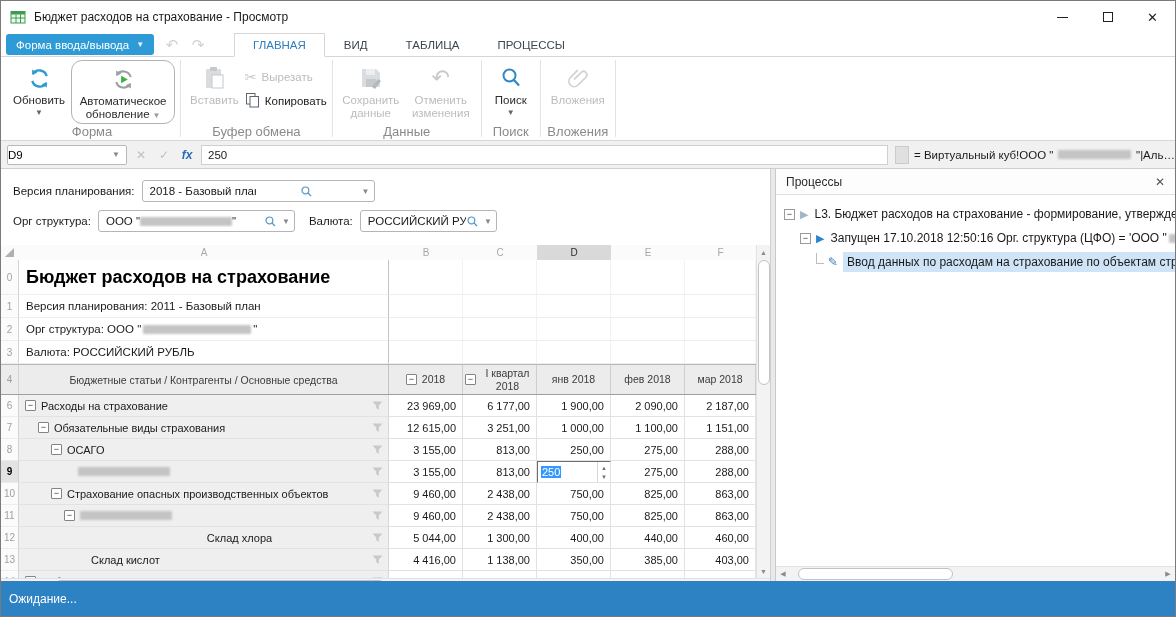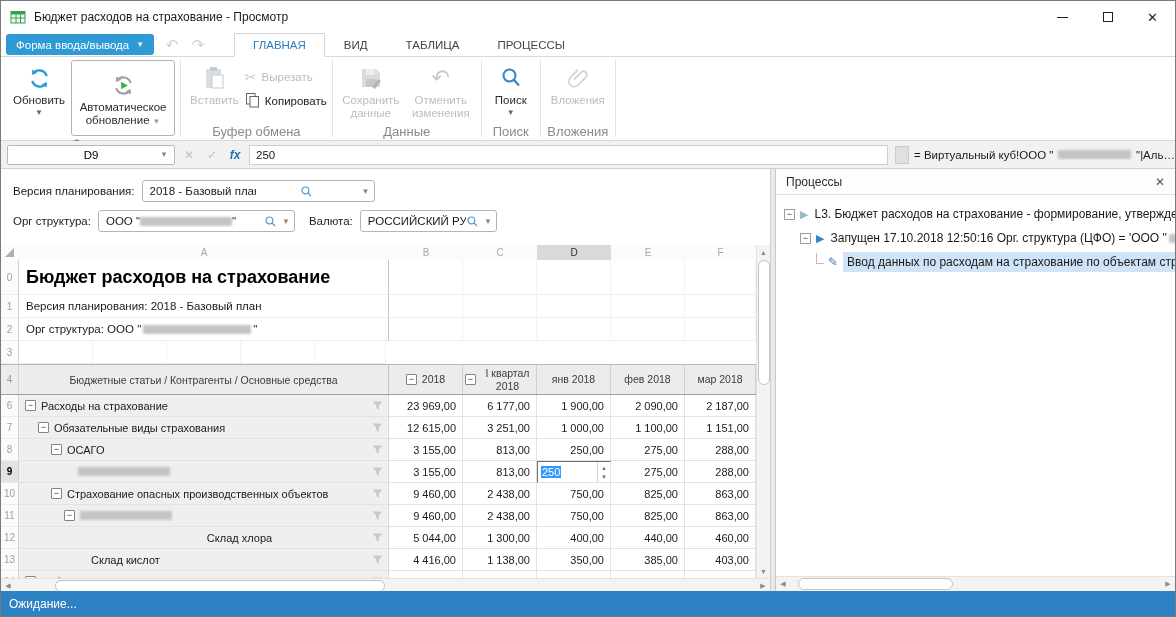--- a/index.html
+++ b/index.html
@@ -32,31 +32,31 @@
   .ribbon { height:84px; flex:none; display:flex; background:#fff; border-bottom:1px solid #d7d7d7; padding-left:4px; }
   .rgroup { display:flex; flex-direction:column; }
   .rbtns { flex:1; display:flex; align-items:flex-start; padding:3px 4px 0; gap:2px; }
   .rlabel { height:16px; text-align:center; font-size:13px; color:#8a8a8a; flex:none; }
   .rdiv { width:1px; background:#e3e3e3; margin:3px 1px; }
   .bigbtn { display:flex; flex-direction:column; align-items:center; font-size:11.5px; color:#2b2b2b;
     padding:2px 4px; text-align:center; line-height:1.15; }
   .bigbtn .bicon { height:32px; display:flex; align-items:center; justify-content:center; }
   .bigbtn .caret { font-size:8px; color:#666; margin-top:1px; }
   .bigbtn.disabled { color:#bcbcbc; }
-  .bigbtn.framed { border:1px solid #b3b3b3; border-radius:3px; background:#fff; padding:8px 6px; }
+  .bigbtn.framed { border:1px solid #b3b3b3; border-radius:11px; background:#fff; padding:2px 6px; }
   .framed .caret { color:#9a9a9a; display:inline; margin-left:3px; }
   .smallcol { display:flex; flex-direction:column; gap:7px; padding-top:9px; }
   .smallbtn { display:flex; align-items:center; gap:5px; font-size:11.5px; color:#1a1a1a; }
   .smallbtn.disabled { color:#bcbcbc; }
 
   
   .fbar { height:28px; flex:none; background:#f1f1f1; border-bottom:1px solid #cfcfcf;
     display:flex; align-items:center; padding-left:6px; gap:5px; }
-  .namebox { width:168px; height:20px; background:#fff; border:1px solid #b9b9b9; border-radius:2px;
-    display:flex; align-items:center; justify-content:center; font-size:11.5px; position:relative; }
+  .namebox { width:120px; height:20px; background:#fff; border:1px solid #b9b9b9; border-radius:2px;
+    display:flex; align-items:center; justify-content:flex-start; font-size:11.5px; position:relative; }
   .namebox .caret { position:absolute; right:6px; font-size:8px; color:#888; }
   .fico { width:18px; text-align:center; font-size:12px; color:#c0c0c0; }
   .fx { color:#2a6db8; font-style:italic; font-weight:bold; font-size:12px; }
   .valbox { flex:1; height:20px; background:#fff; border:1px solid #cfcfcf; display:flex;
     align-items:center; padding-left:6px; font-size:11.5px; color:#1a1a1a; }
   .exprbox { width:282px; flex:none; display:flex; align-items:center; gap:5px; font-size:11.5px;
     color:#1a1a1a; overflow:hidden; white-space:nowrap; padding-left:2px; }
   .graychip { width:14px; height:18px; background:#e0e0e0; border:1px solid #cbcbcb; flex:none; }
 
   
@@ -142,21 +142,21 @@
   .play { font-size:11px; margin-right:6px; }
   .play.idle { color:#9fb6c6; }
   .play.run { color:#2c84cf; }
   .pencil { color:#3a7abf; font-size:12px; margin-right:5px; }
   .connector { width:8px; height:11px; border-left:1px solid #bdbdbd; border-bottom:1px solid #bdbdbd;
     margin:-8px 4px 0 0; flex:none; }
   .ptext.selected { background:#cfe4f7; padding:3px 4px; }
   .ind1 { padding-left:24px; } .ind2 { padding-left:40px; }
 
   
-  .statusbar { height:25px; flex:none; background:#2d82c4; color:#fff; font-size:12px;
+  .statusbar { height:35px; flex:none; background:#2d82c4; color:#fff; font-size:12px;
     display:flex; align-items:center; padding-left:8px; }
 </style>
 </head>
 <body>
 
 <div class="win">
 
   <div class="titlebar">
     <svg width="16" height="16" viewBox="0 0 16 16">
       <rect x="1" y="2.5" width="14" height="11.5" fill="#eef8ef" stroke="#3a9e4e"></rect>
@@ -387,21 +387,21 @@
               <div class="vcell"></div>
                 <div class="vcell"></div>
               <div class="vcell"></div>
                 <div class="vcell"></div>
               <div class="vcell last"></div>
             </div>
 
             <div class="r r-info">
               <div class="rnum">1</div>
               <div class="acell">
-                  <span>Версия планирования: 2018 - Базовый план</span>
+                  <span>Версия планирования: 2011 - Базовый план</span>
                 </div>
               <div class="vcell"></div>
                 <div class="vcell"></div>
               <div class="vcell"></div>
                 <div class="vcell"></div>
               <div class="vcell last"></div>
             </div>
 
             <div class="r r-info">
               <div class="rnum">2</div>
@@ -412,20 +412,23 @@
                 </div>
               <div class="vcell"></div>
                 <div class="vcell"></div>
               <div class="vcell"></div>
                 <div class="vcell"></div>
               <div class="vcell last"></div>
             </div>
 
             <div class="r r-info">
               <div class="rnum">3</div>
+              <div class="acell">
+                  <span>Валюта: РОССИЙСКИЙ РУБЛЬ</span>
+                </div>
               <div class="vcell"></div>
                 <div class="vcell"></div>
               <div class="vcell"></div>
                 <div class="vcell"></div>
               <div class="vcell last"></div>
             </div>
 
             <div class="r r-head">
               <div class="rnum">4</div>
               <div class="acell">

